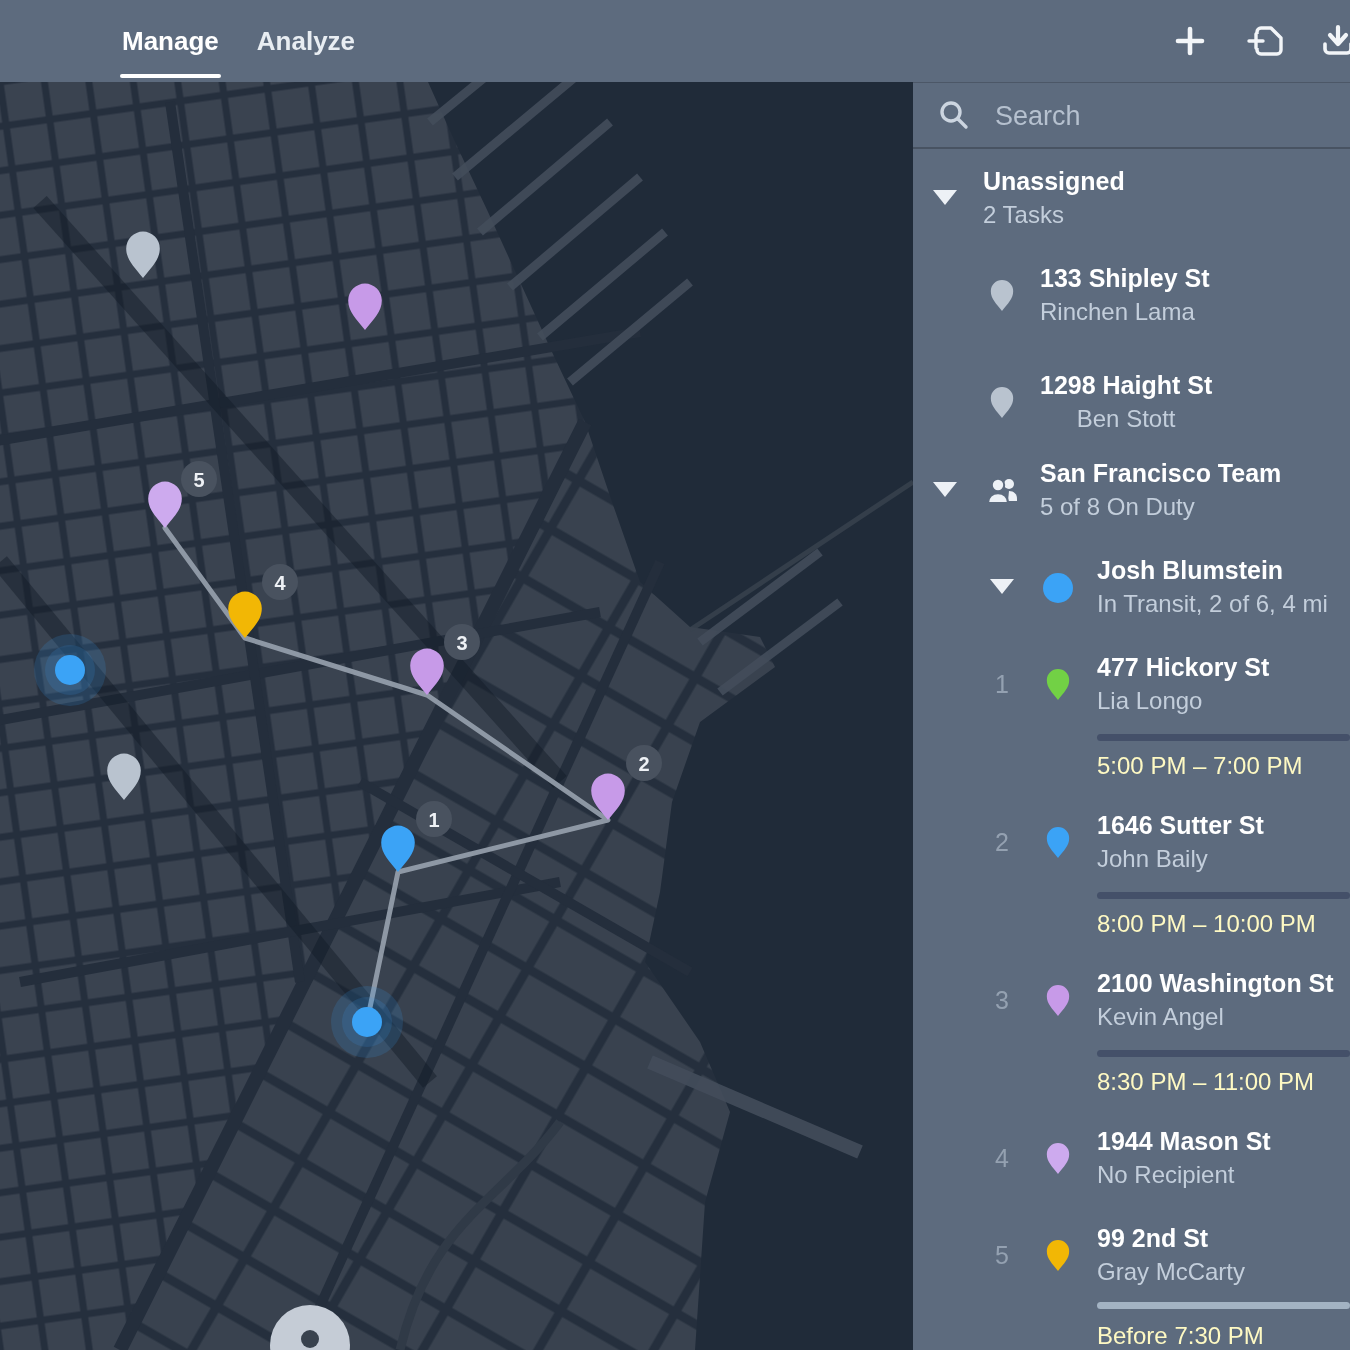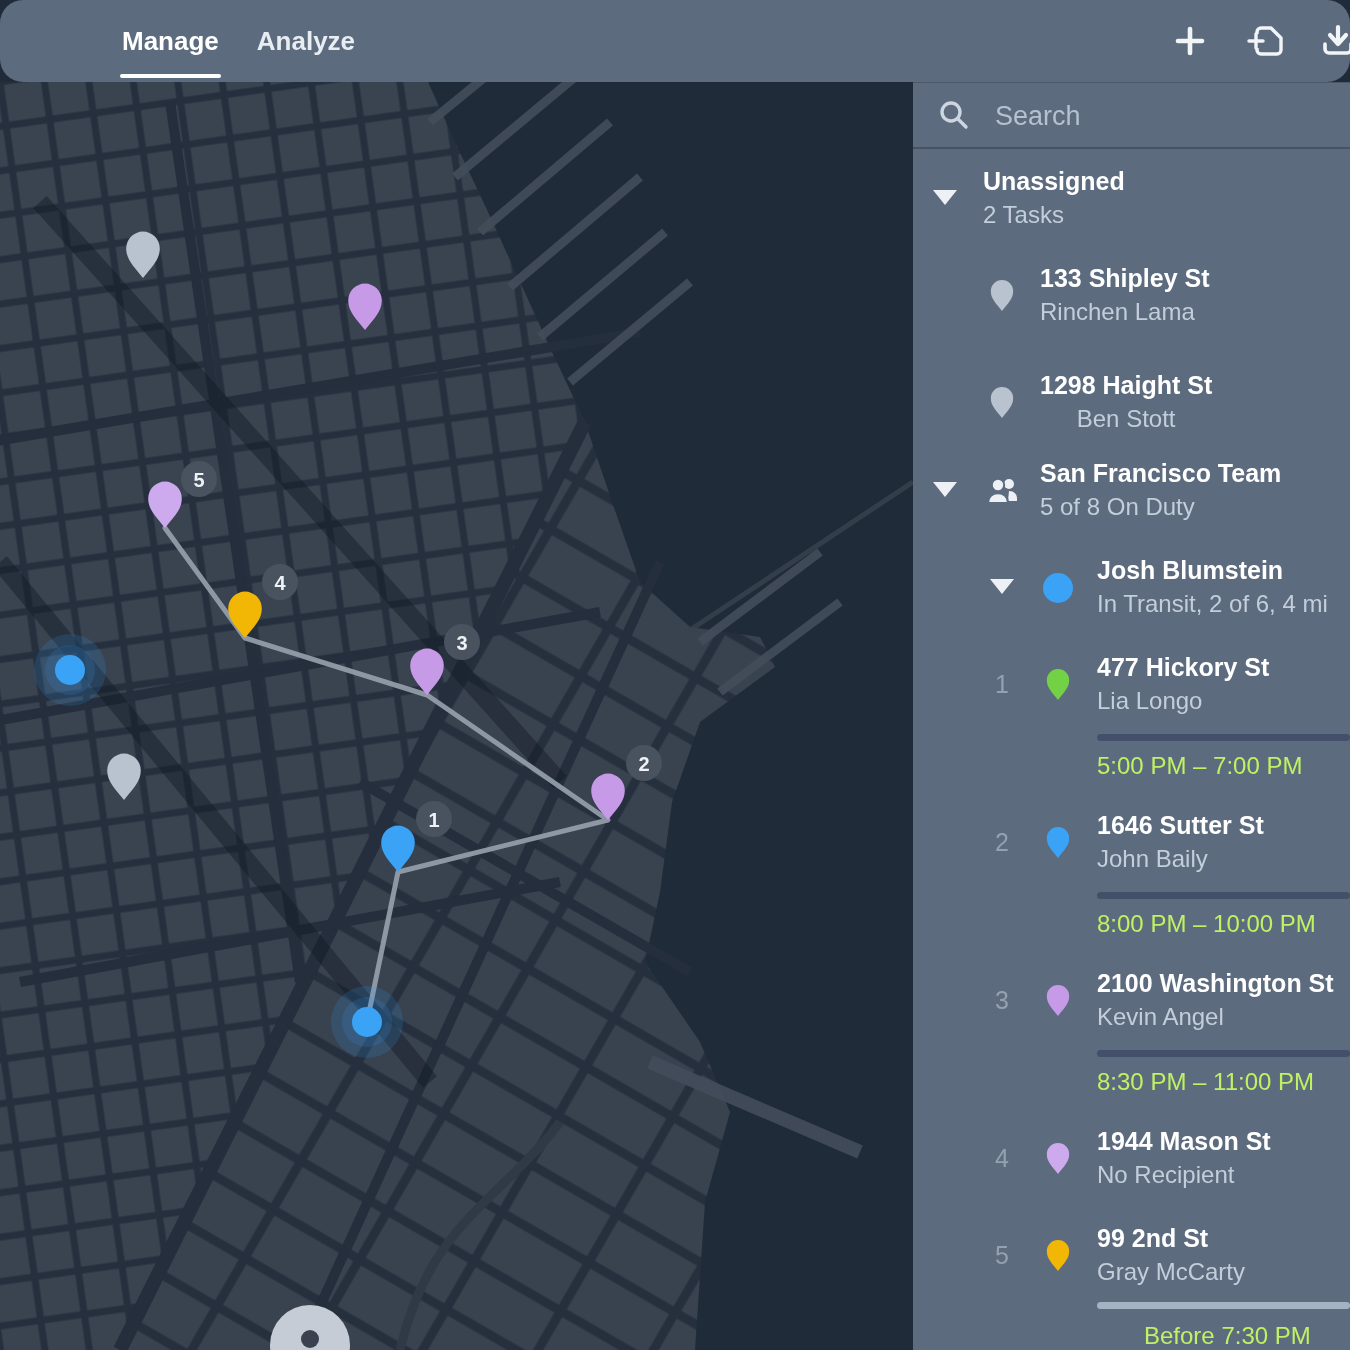--- a/index.html
+++ b/index.html
@@ -1,20 +1,20 @@
 <!DOCTYPE html>
 <html style="--topbar-bg: #5d6b7e; --sidebar-bg: #5d6b7e; --accent-blue: #3ba3f6; --water: #202b39; --street: #252f3d; --block: #3a4350; --pier: #434d5b; --route: #98a2ae; --badge-bg: #49525f; --badge-text: #eef1f5; --pin-gray: #b9c3cf; --pin-green: #72d145; --pin-blue: #3ba3f6; --pin-purple: #c79ae8; --pin-purple-light: #cdaaee; --pin-yellow: #f2b705; --text-primary: #ffffff; --text-secondary: #c3cedb; --text-muted: #94a1b1; --cluster-bg: #c5ccd6;"><head>
 <meta charset="utf-8">
 <style>
   html,body{margin:0;padding:0;background:#10161f;}
   .app{position:relative;width:1350px;height:1350px;overflow:hidden;
        font-family:"Liberation Sans", sans-serif;background:var(--water,#202b39);}
 
   
-  .topbar{position:absolute;left:0;top:0;width:1350px;height:82px;background:var(--topbar-bg,#5d6b7e);z-index:5;border-radius:23px;}
+  .topbar{position:absolute;left:0;top:0;width:1350px;height:82px;background:var(--topbar-bg,#5d6b7e);z-index:5;}
   .tabs{position:absolute;left:122px;top:0;height:82px;display:flex;gap:38px;}
   .tab{position:relative;height:82px;display:flex;align-items:center;font-size:26px;font-weight:bold;
        color:#e8edf2;cursor:pointer;}
   .tab.active{color:#ffffff;}
   .tab .underline{position:absolute;left:-2px;right:-2px;bottom:4px;height:4px;border-radius:2px;background:#ffffff;display:none;}
   .tab.active .underline{display:block;}
   .tb-icon{position:absolute;top:19px;width:44px;height:44px;display:flex;align-items:center;justify-content:center;cursor:pointer;}
   .tb-icon svg{display:block;}
 
   
@@ -33,21 +33,21 @@
   .srow{position:absolute;left:0;width:491px;height:70px;cursor:pointer;}
   .tri{width:0;height:0;border-left:12px solid transparent;border-right:12px solid transparent;
        border-top:15px solid #edf1f6;position:absolute;}
   .txt{position:absolute;top:0;}
   .l1{font-size:25px;font-weight:bold;color:var(--text-primary,#fff);line-height:34px;white-space:nowrap;}
   .l2{font-size:24px;font-weight:normal;color:var(--text-secondary,#c3cedb);line-height:34px;white-space:nowrap;}
   .num{position:absolute;width:36px;text-align:center;font-size:25px;color:var(--text-muted,#94a1b1);}
   .spin{position:absolute;width:24px;height:33px;}
   .ddot{position:absolute;width:30px;height:30px;border-radius:50%;}
   .bar{position:absolute;left:184px;right:0;height:7px;border-radius:4px;}
-  .time{position:absolute;left:184px;font-size:24px;color:#bef264;line-height:30px;white-space:nowrap;}
+  .time{position:absolute;left:184px;font-size:24px;color:#fef9c3;line-height:30px;white-space:nowrap;}
   .clip{overflow:hidden;right:0;}
 </style>
 </head>
 <body>
 
 <div class="app">
 
   <div class="topbar">
     <div class="tabs">
       <div class="tab active">
@@ -300,16 +300,16 @@
       <div class="num" style="left:71px;top:20px;">5</div>
       <svg class="spin" style="left:133px;top:18px;" viewBox="-22 -60 44 62">
         <path d="M0 0C-11-14-21-23-21-37A21 21 0 1 1 21-37C21-23 11-14 0 0Z" fill="#f2b705"></path>
       </svg>
       <div class="txt clip" style="left:184px;">
         <div class="l1">99 2nd St</div>
         <div class="l2">Gray McCarty</div>
       </div>
     </div>
     <div class="bar" style="top: 1219px; background-color: rgb(163, 179, 195);"></div>
-    <div class="time" style="top:1238px;margin-left:47px;">Before 7:30 PM</div>
+    <div class="time" style="top:1238px;">Before 7:30 PM</div>
 
   </div>
 </div>
 
 </body></html>

